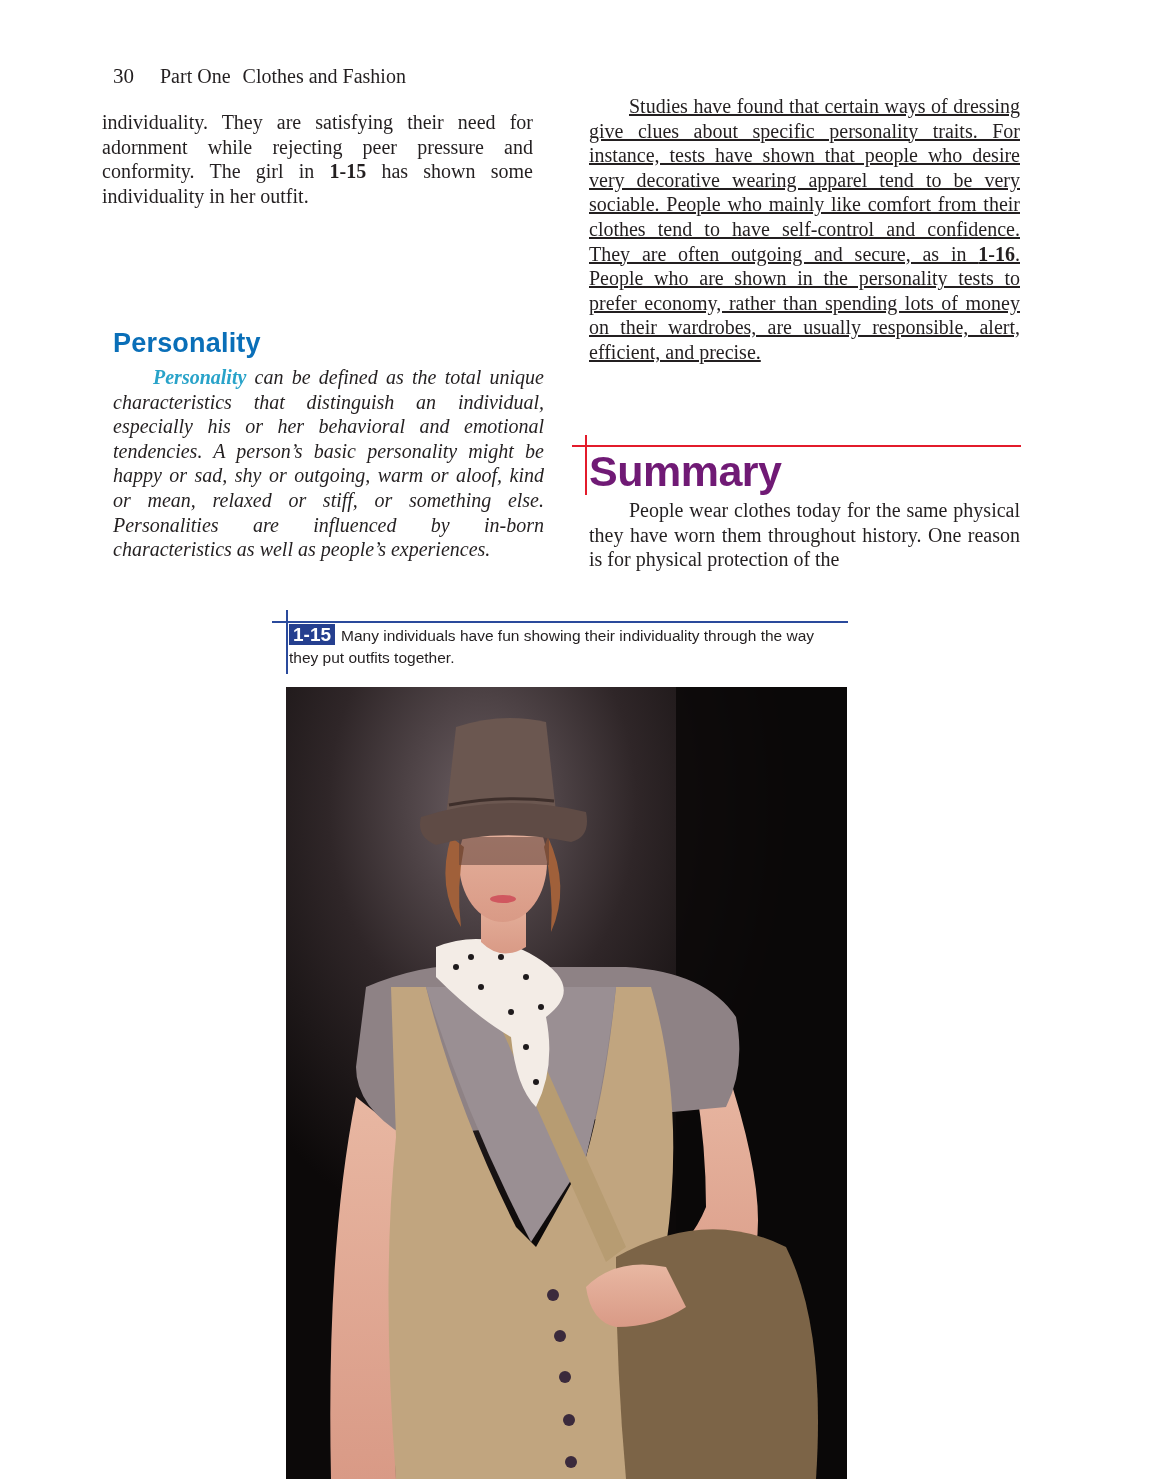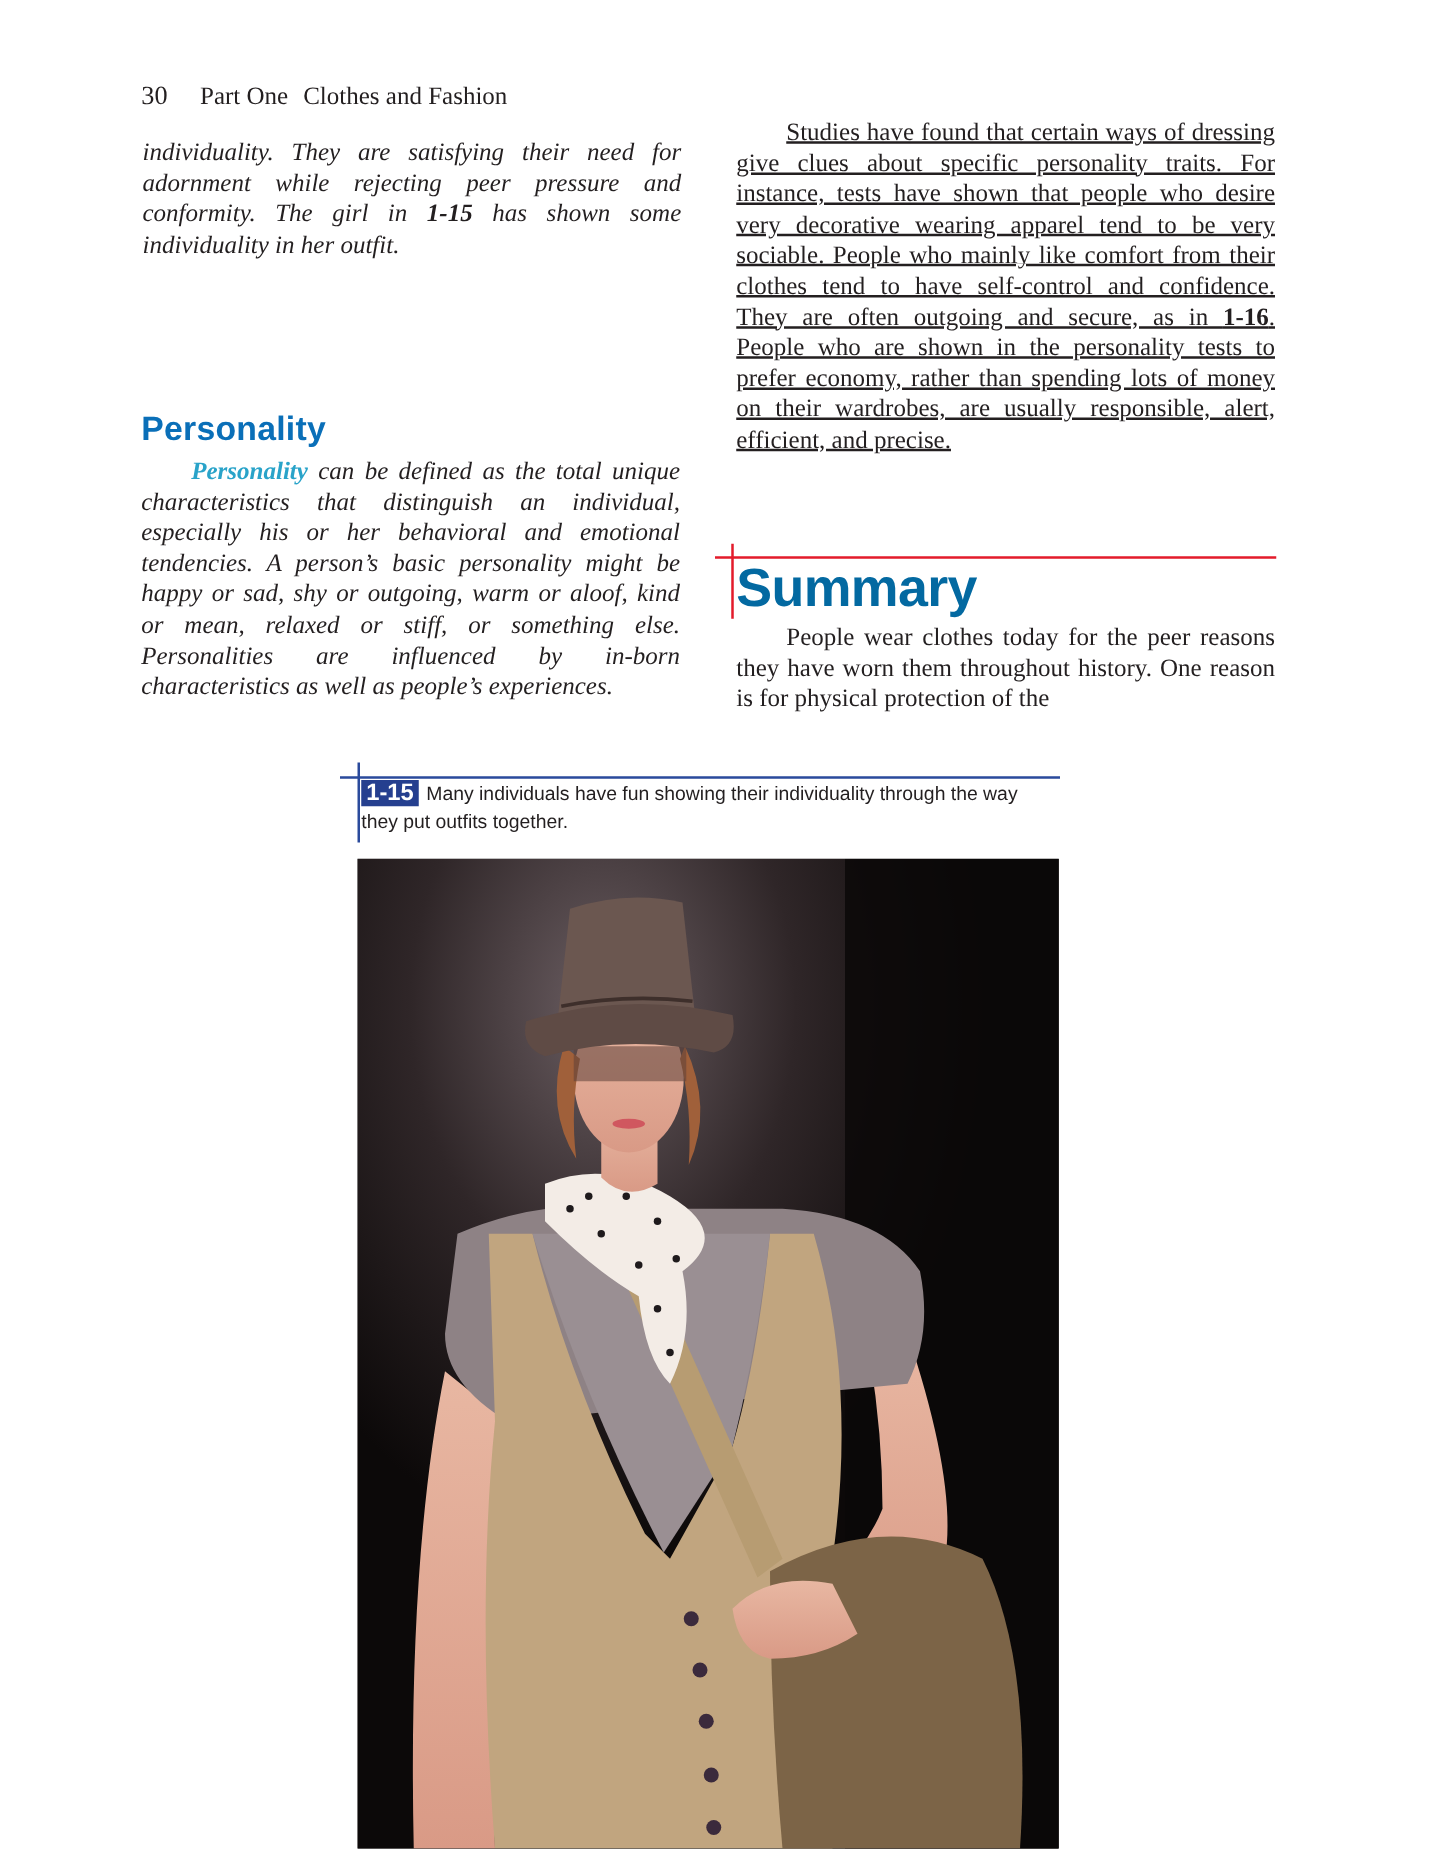--- a/index.html
+++ b/index.html
@@ -5,33 +5,33 @@
   html, body { margin: 0; padding: 0; background: #ffffff; }
   body { width: 1156px; height: 1479px; position: relative; overflow: hidden; color: #231f20; }
   .serif { font-family: "Liberation Serif", "DejaVu Serif", serif; text-align: right; }
   .sans { font-family: "Liberation Sans", "DejaVu Sans", sans-serif; }
 
   .running-head { position: absolute; left: 113px; top: 64px; font-size: 20px; white-space: nowrap; }
   .running-head .pg { font-size: 21px; margin-right: 26px; }
   .running-head .part { margin-right: 12px; }
 
   .col { position: absolute; width: 431px; font-size: 20px; line-height: 24.6px; text-align: justify; }
-  .col-left { left: 114px; top: 110px; font-style: italic; }
+  .col-left { left: 102px; top: 110px; }
   .col-right { left: 589px; top: 94px; text-decoration: underline; }
   .col p { margin: 0; }
   .indent { text-indent: 40px; }
   .bold { font-weight: bold; }
 
   .h-personality { position: absolute; left: 113px; top: 328px; font-size: 27px; font-weight: bold; color: #0a6fb8; letter-spacing: 0.2px; }
   .term { color: #29a3c9; font-weight: bold; }
   .col-left2 { left: 113px; top: 365px; font-style: italic; }
 
   .summary-rule-h { position: absolute; left: 572px; top: 445px; width: 449px; height: 2px; background: #e31b2b; }
   .summary-rule-v { position: absolute; left: 585px; top: 435px; width: 2px; height: 60px; background: #e31b2b; }
-  .h-summary { position: absolute; left: 589px; top: 447px; font-size: 43px; font-weight: bold; color: #0369a1; line-height: 48px; letter-spacing: -0.5px; }
+  .h-summary { position: absolute; left: 589px; top: 447px; font-size: 43px; font-weight: bold; color: #701a75; line-height: 48px; letter-spacing: -0.5px; }
   .col-right2 { left: 589px; top: 498px; }
 
   .caption-rule-h { position: absolute; left: 272px; top: 621px; width: 576px; height: 2px; background: #2a4a9c; }
   .caption-rule-v { position: absolute; left: 286px; top: 610px; width: 2px; height: 64px; background: #2a4a9c; }
   .caption { position: absolute; left: 289px; top: 624px; width: 555px; font-size: 15.5px; line-height: 22px; color: #231f20; }
   .fig-num { display: inline-block; background: #253f8f; color: #ffffff; font-weight: bold; font-size: 19px; padding: 0 4px; line-height: 21px; margin-right: 6px; }
 
   .photo { position: absolute; left: 286px; top: 687px; width: 561px; height: 792px; overflow: hidden; background: #0c0909; }
   .photo svg { display: block; }
 </style>
@@ -54,21 +54,21 @@
 
 <div class="col col-right serif">
   <p class="indent"><span>Studies have found that certain ways of dressing give clues about specific personality traits. For instance, tests have shown that people who desire very decorative wearing apparel tend to be very sociable. People who mainly like comfort from their clothes tend to have self-control and confidence. They are often outgoing and secure, as in </span><span class="bold">1-16</span><span>. People who are shown in the personality tests to prefer economy, rather than spending lots of money on their wardrobes, are usually responsible, alert, efficient, and precise.</span></p>
 </div>
 
 <div class="summary-rule-h"></div>
 <div class="summary-rule-v"></div>
 <div class="h-summary sans">Summary</div>
 
 <div class="col col-right2 serif">
-  <p class="indent">People wear clothes today for the peer reasons they have worn them throughout history. One reason is for physical protection of the</p>
+  <p class="indent">People wear clothes today for the same physical they have worn them throughout history. One reason is for physical protection of the</p>
 </div>
 
 <div class="caption-rule-h"></div>
 <div class="caption-rule-v"></div>
 <div class="caption sans">
   <span class="fig-num">1-15</span><span>Many individuals have fun showing their individuality through the way they put outfits together.</span>
 </div>
 
 <div class="photo">
   <svg width="561" height="792" viewBox="0 0 561 792" xmlns="http://www.w3.org/2000/svg">

